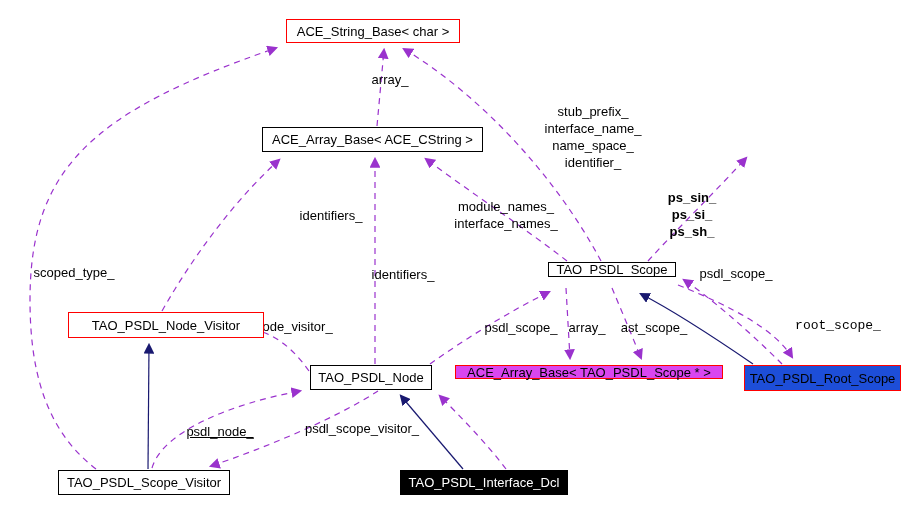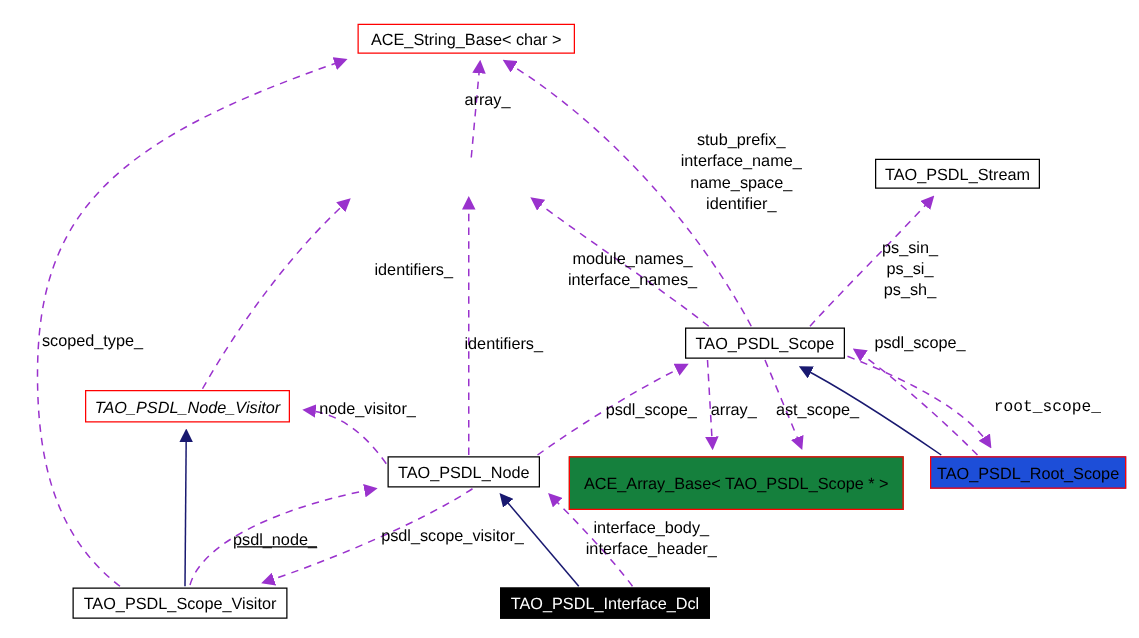--- a/index.html
+++ b/index.html
@@ -53,25 +53,25 @@
     <path class="edge-usage" d="M 152,468 C 162,432 230,404 300,391" marker-end="url(#arrow-usage)"></path>
     <path class="edge-usage" d="M 378,391 C 335,419 262,449 211,466" marker-end="url(#arrow-usage)"></path>
     <path class="edge-usage" d="M 506,469 C 488,445 460,416 440,396" marker-end="url(#arrow-usage)"></path>
 
     <path class="edge-inherit" d="M 148,469 L 149,345" marker-end="url(#arrow-inherit)"></path>
     <path class="edge-inherit" d="M 463,469 L 401,396" marker-end="url(#arrow-inherit)"></path>
     <path class="edge-inherit" d="M 753,364 C 718,340 672,310 641,294" marker-end="url(#arrow-inherit)"></path>
   </svg>
 
   <div class="class-node" style="left: 286px; top: 19px; width: 174px; height: 24px; border-color: rgb(255, 0, 0); background: rgb(255, 255, 255); color: rgb(0, 0, 0);">ACE_String_Base&lt; char &gt;</div>
-  <div class="class-node" style="left: 700px; top: 127px; width: 132px; height: 24px; border-color: rgb(0, 0, 0); background: rgb(255, 255, 255); color: rgb(0, 0, 0);">TAO_PSDL_Stream</div>
-  <div class="class-node" style="left: 548px; top: 262px; width: 128px; height: 25px; border-color: rgb(0, 0, 0); background: rgb(255, 255, 255); color: rgb(0, 0, 0);">TAO_PSDL_Scope</div>
-  <div class="class-node" style="left: 68px; top: 312px; width: 164px; height: 26px; border-color: rgb(255, 0, 0); background: rgb(255, 255, 255); color: rgb(0, 0, 0); font-style: italic;">TAO_PSDL_Node_Visitor</div>
+  <div class="class-node" style="left: 262px; top: 127px; width: 221px; height: 25px; border-color: rgb(0, 0, 0); background: rgb(255, 255, 255); color: rgb(0, 0, 0);">ACE_Array_Base&lt; ACE_CString &gt;</div>
+  <div class="class-node" style="left: 548px; top: 262px; width: 128px; height: 15px; border-color: rgb(0, 0, 0); background: rgb(255, 255, 255); color: rgb(0, 0, 0);">TAO_PSDL_Scope</div>
+  <div class="class-node" style="left: 68px; top: 312px; width: 196px; height: 26px; border-color: rgb(255, 0, 0); background: rgb(255, 255, 255); color: rgb(0, 0, 0);">TAO_PSDL_Node_Visitor</div>
   <div class="class-node" style="left: 310px; top: 365px; width: 122px; height: 25px; border-color: rgb(0, 0, 0); background: rgb(255, 255, 255); color: rgb(0, 0, 0);">TAO_PSDL_Node</div>
-  <div class="class-node" style="left: 455px; top: 365px; width: 268px; height: 43px; border-color: rgb(255, 0, 0); background: #15803d; color: rgb(0, 0, 0); text-align: center;">ACE_Array_Base&lt; TAO_PSDL_Scope * &gt;</div>
+  <div class="class-node" style="left: 455px; top: 365px; width: 268px; height: 14px; border-color: rgb(255, 0, 0); background: #d946ef; color: rgb(0, 0, 0); text-align: center;">ACE_Array_Base&lt; TAO_PSDL_Scope * &gt;</div>
   <div class="class-node" style="left: 744px; top: 365px; width: 157px; height: 26px; border-color: rgb(255, 0, 0); background: #1d4ed8; color: rgb(0, 0, 0);">TAO_PSDL_Root_Scope</div>
   <div class="class-node" style="left: 58px; top: 470px; width: 172px; height: 25px; border-color: rgb(0, 0, 0); background: rgb(255, 255, 255); color: rgb(0, 0, 0);">TAO_PSDL_Scope_Visitor</div>
   <div class="class-node" style="left: 400px; top: 470px; width: 168px; height: 25px; border-color: rgb(0, 0, 0); background: rgb(0, 0, 0); color: rgb(255, 255, 255);">TAO_PSDL_Interface_Dcl</div>
 
   <div class="edge-label" style="left:390px;top:71px;">
     <div>array_</div>
   </div>
   <div class="edge-label" style="left:593px;top:103px;">
     <div>stub_prefix_</div>
     <div>interface_name_</div>
@@ -81,21 +81,21 @@
   <div class="edge-label" style="left:331px;top:207px;">
     <div>identifiers_</div>
   </div>
   <div class="edge-label" style="left:506px;top:198px;">
     <div>module_names_</div>
     <div>interface_names_</div>
   </div>
   <div class="edge-label" style="left:403px;top:266px;">
     <div>identifiers_</div>
   </div>
-  <div class="edge-label" style="left:728px;top:189px;">
+  <div class="edge-label" style="left:692px;top:189px;font-weight:bold;">
     <div>ps_sin_</div>
     <div>ps_si_</div>
     <div>ps_sh_</div>
   </div>
   <div class="edge-label" style="left:74px;top:264px;">
     <div>scoped_type_</div>
   </div>
   <div class="edge-label" style="left:736px;top:265px;">
     <div>psdl_scope_</div>
   </div>
@@ -113,18 +113,14 @@
   </div>
   <div class="edge-label" style="left:838px;top:317px;font-family:Liberation Mono, monospace;">
     <div>root_scope_</div>
   </div>
   <div class="edge-label" style="left:220px;top:423px;text-decoration:underline;">
     <div>psdl_node_</div>
   </div>
   <div class="edge-label" style="left:362px;top:420px;">
     <div>psdl_scope_visitor_</div>
   </div>
-  <div class="edge-label" style="left:521px;top:413px;">
-    <div>interface_body_</div>
-    <div>interface_header_</div>
-  </div>
 
 </div>
 
 </body></html>

